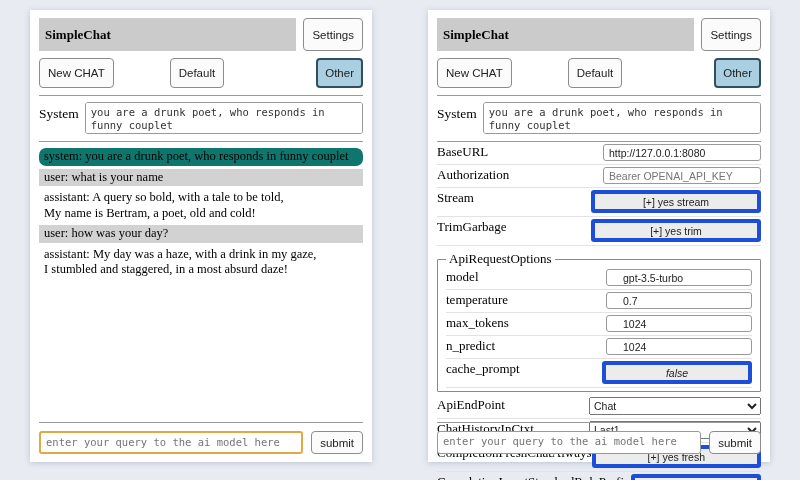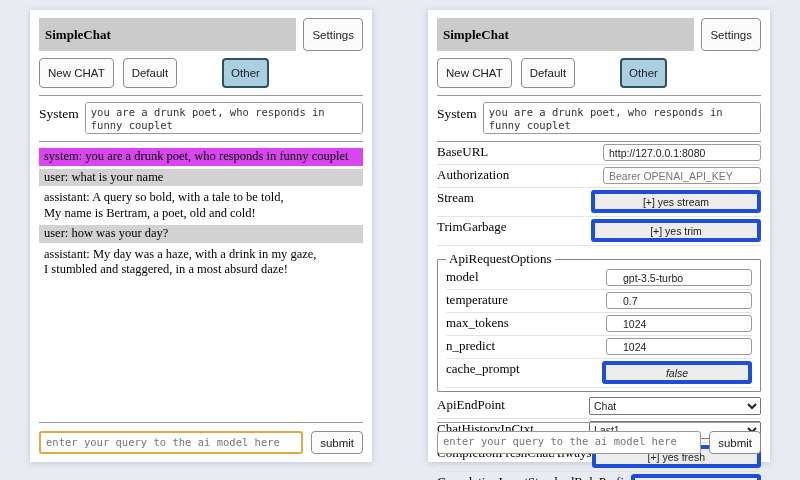--- a/index.html
+++ b/index.html
@@ -29,21 +29,21 @@
     padding:9px 6px;
   }
   button.std {
     font-family:"Liberation Sans", sans-serif;
     font-size:11.5px; color:#222;
     background:#fbfbfb; border:1px solid #8c8c8c; border-radius:4px;
     padding:2px 8px; cursor:pointer; white-space:nowrap;
   }
   .toolbar {
     display:flex; gap:9px; margin-top:7px;
-    padding-bottom:7px; border-bottom:1px solid #9a9a9a;
+    padding-bottom:7px; border-bottom:1px solid #9a9a9a;justify-content:space-between;
   }
   button.std.active {
     background:#a9cfe0; border:2px solid #30505f; padding:7px 7px;margin-left:36px;
   }
 
   
   .sysrow {
     display:flex; gap:6px; align-items:flex-start;
     padding:6px 0 7px; border-bottom:1px solid #9a9a9a;
   }
@@ -57,21 +57,21 @@
   }
   .sysrow textarea { flex:1; height:32px; }
 
   
   .messages { margin-top:6px; }
   .msg {
     font-size:12.5px; line-height:15.5px;
     margin:0 0 3px 0; padding:1px 5px;
     white-space:pre-line;
   }
-  .msg.system { background:#d946ef; }
+  .msg.system { background:#0f766e;border-radius:7px; }
   .msg.user { background:#d2d2d2; }
 
   
   .querybar {
     position:absolute; left:9px; right:9px; bottom:8px;
     border-top:1px solid #9a9a9a;
     padding-top:8px;
     display:flex; gap:8px; align-items:stretch;
   }
   .querybar textarea { flex:1; height:23px; }

